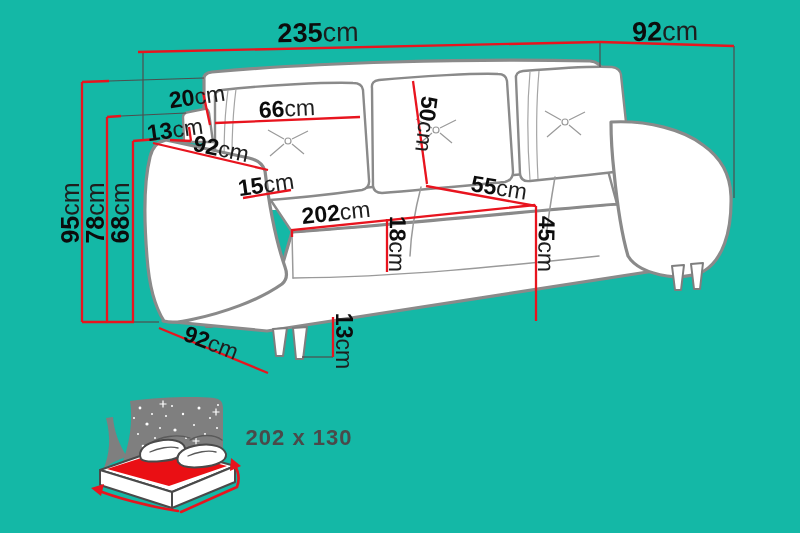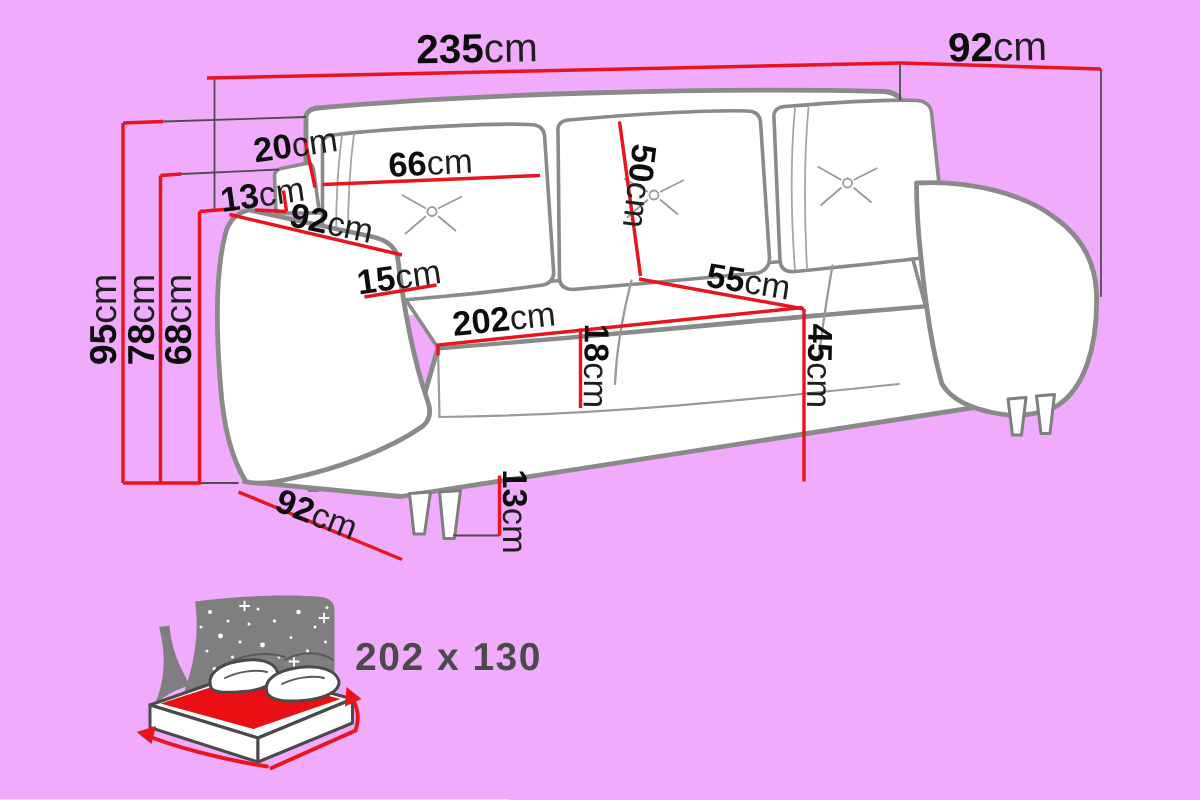--- a/index.html
+++ b/index.html
@@ -1,16 +1,16 @@
 <!DOCTYPE html>
 <html style="--c-dim: #e8141e; --c-ext: #4d4d4d; --c-outline: #8a8a8a; --c-canopy: #7f7f7f; --c-bedred: #ea0f14;"><head>
 <meta charset="utf-8">
 <style>
   html,body{margin:0;padding:0;background:#ffffff;}
-  #stage{position:relative;width:800px;height:533px;background:#f0abfc;overflow:hidden;
+  #stage{position:relative;width:800px;height:533px;background:#14b8a6;overflow:hidden;
          font-family:"Liberation Sans",sans-serif;}
   #art{position:absolute;left:0;top:0;}
   .red-line{stroke:var(--c-dim,#e8141e);stroke-width:2.3;fill:none;stroke-linecap:butt;}
   .ext-line{stroke:var(--c-ext,#4d4d4d);stroke-width:1.2;fill:none;}
   .outline{stroke:var(--c-outline,#8a8a8a);fill:#ffffff;stroke-width:3.2;stroke-linejoin:round;stroke-linecap:round;}
   .outline2{stroke:var(--c-outline,#8a8a8a);fill:#ffffff;stroke-width:2.4;stroke-linejoin:round;stroke-linecap:round;}
   .seam{stroke:#9a9a9a;stroke-width:1.5;fill:none;stroke-linecap:round;}
   .crease{stroke:#a5a5a5;stroke-width:1.2;fill:none;}
   .leg{stroke:#7e7e7e;stroke-width:2;fill:#ffffff;stroke-linejoin:round;}
   .canopy{fill:var(--c-canopy,#7f7f7f);stroke:none;}
@@ -20,21 +20,21 @@
   .bed-thin{stroke:#5a5a5a;stroke-width:1.3;fill:none;stroke-linecap:round;}
   .bed-red{fill:var(--c-bedred,#ea0f14);stroke:none;}
   .arrow{stroke:var(--c-dim,#e8141e);stroke-width:2.6;fill:none;stroke-linecap:round;}
   .arrow-head{fill:var(--c-dim,#e8141e);stroke:none;}
   .dim{position:absolute;transform:translate(-50%,-50%) rotate(var(--r,0deg));
        font-size:23px;color:#0c0c0c;white-space:nowrap;line-height:1;}
   .dim b{font-weight:bold;letter-spacing:0;}
   .dim span{font-weight:normal;color:#1e1e1e;}
   .dim.big{font-size:27px;}
   .dim.side{font-size:25px;}
-  .bed-size{position:absolute;transform:translate(-50%,-50%);font-size:26px;font-weight:bold;
+  .bed-size{position:absolute;transform:translate(-50%,-50%);font-size:22px;font-weight:bold;
             color:#4a4a4a;white-space:nowrap;letter-spacing:1px;}
 </style>
 </head>
 <body>
 
 <div id="stage">
 
   <svg id="art" width="800" height="533" viewBox="0 0 800 533">
 
     <g>

